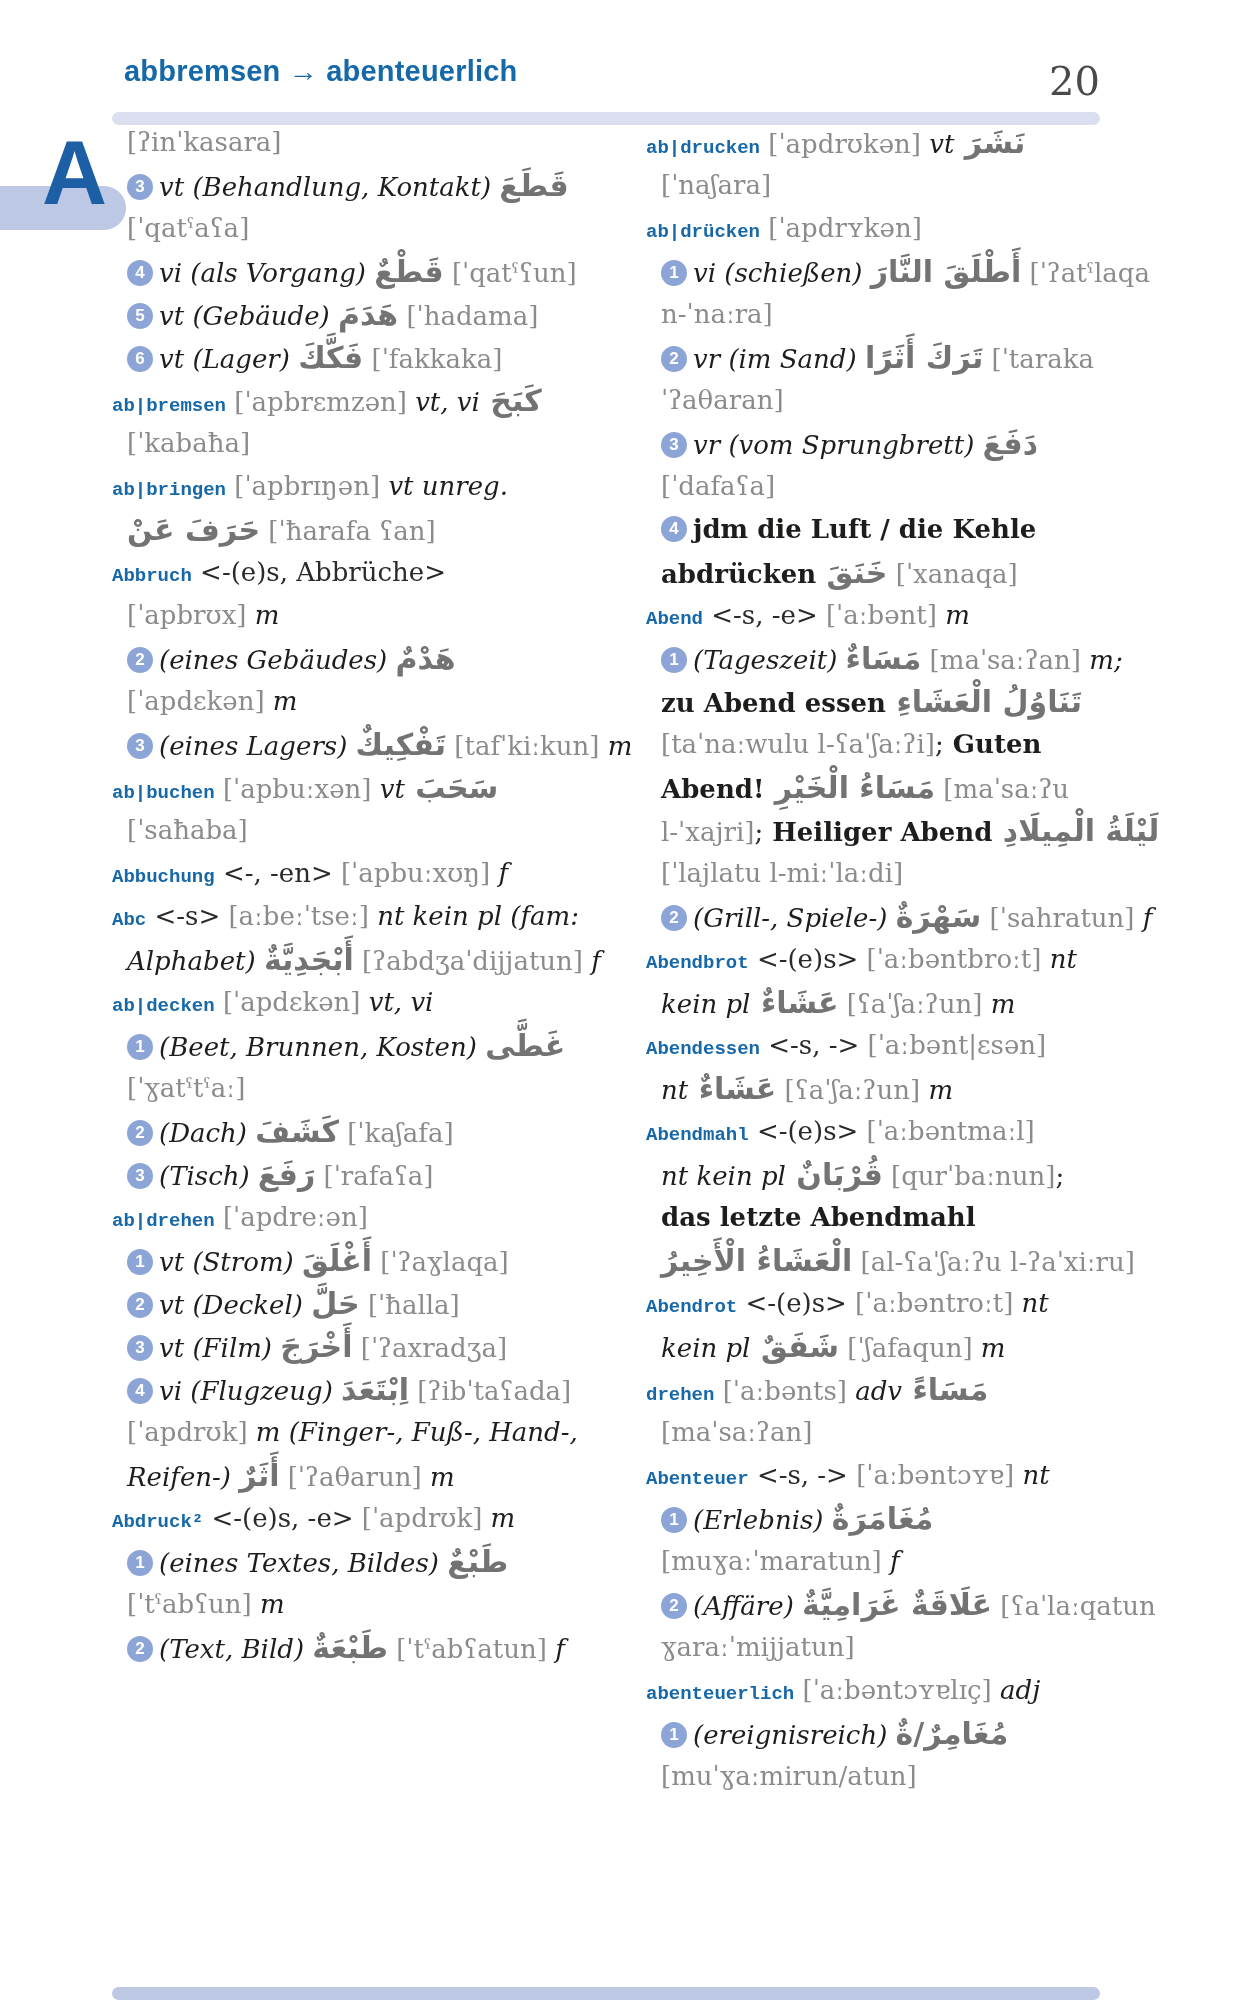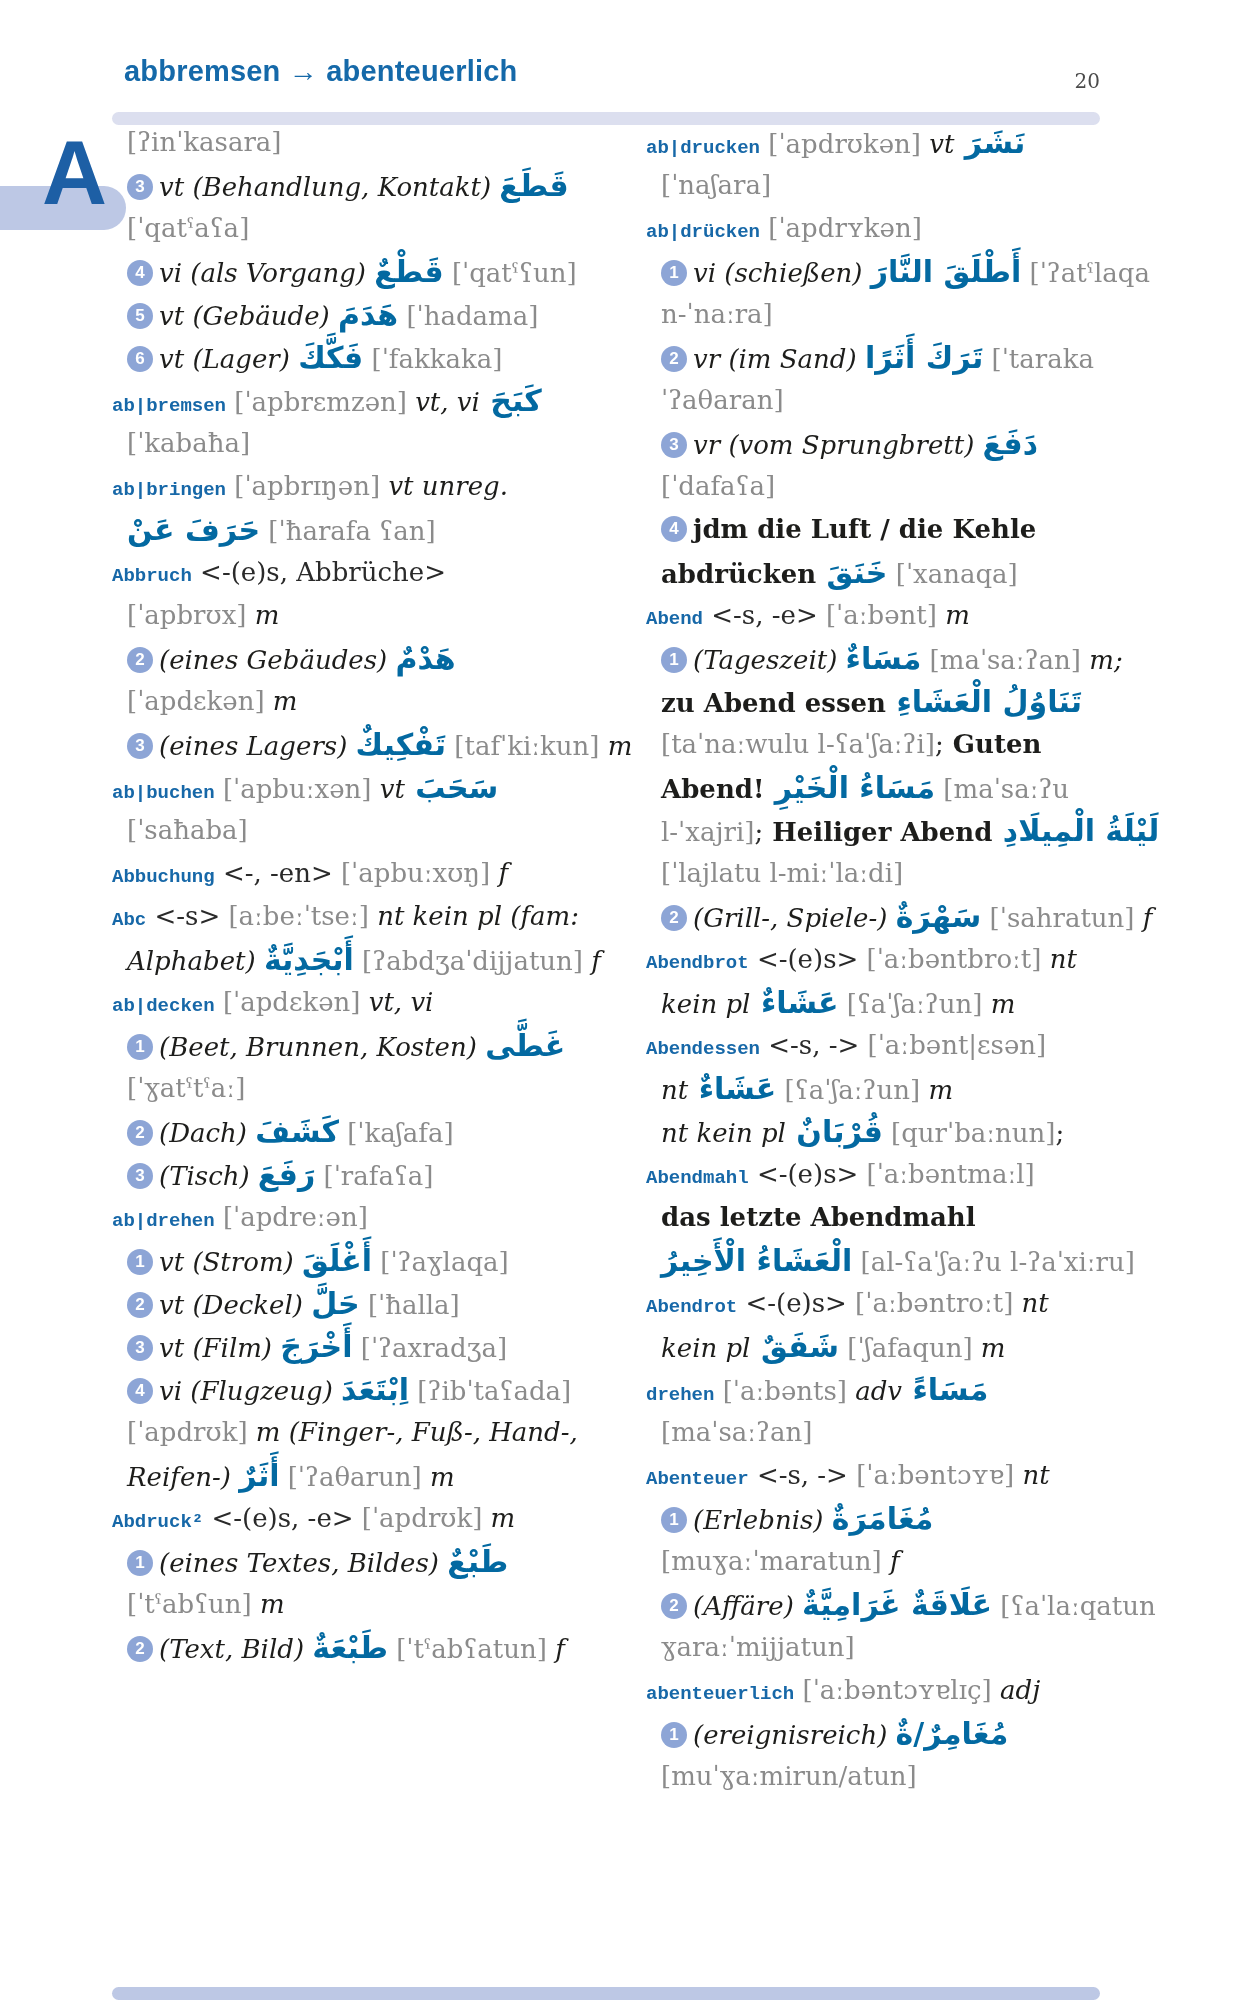--- a/index.html
+++ b/index.html
@@ -9,21 +9,21 @@
     overflow:hidden;
   }
   
   .page-title{
     position:absolute;left:124px;top:55px;
     font-family:"Liberation Sans","DejaVu Sans",sans-serif;
     font-weight:bold;font-size:29px;color:#1569a9;letter-spacing:.2px;
   }
   .page-number{
     position:absolute;right:141px;top:58px;width:100px;text-align:right;
-    font-family:"DejaVu Serif",serif;font-size:20px;color:#4a4a4a;margin-top:11px;
+    font-family:"DejaVu Serif",serif;font-size:40px;color:#4a4a4a;
   }
   .header-bar{
     position:absolute;left:112px;top:112px;width:988px;height:13px;
     background:#dcdfef;border-radius:7px;
   }
   .footer-bar{
     position:absolute;left:112px;top:1987px;width:988px;height:13px;
     background:#bdc8e5;border-radius:7px;
   }
   
@@ -47,21 +47,21 @@
     font-family:Liberation Mono, monospace;
     font-weight:bold;font-size:19px;color:#1768a8;
   }
   .seg-ipa{font-size:26px;color:#8b8b8b;}
   .seg-it{font-size:26px;font-style:italic;color:#1d1d1b;}
   .seg-gram{font-size:26px;color:#2a2a2a;}
   .seg-t{font-size:26px;color:#2a2a2a;}
   .seg-b{font-size:26px;font-weight:bold;color:#1d1d1b;font-family:"DejaVu Serif",serif;}
   .seg-ar{
     font-family:"DejaVu Sans",sans-serif;
-    font-weight:bold;font-size:30px;color:#0369a1;
+    font-weight:bold;font-size:30px;color:#737373;
   }
   .seg-num{
     display:inline-block;width:26px;height:26px;border-radius:50%;
     background:#8da5d6;color:#ffffff;text-align:center;
     font-family:"Liberation Sans","DejaVu Sans",sans-serif;
     font-weight:bold;font-size:17px;line-height:26px;
     transform:translateY(-4px);margin-right:6px;
   }
 </style>
 </head>
@@ -129,22 +129,22 @@
     <div class="line ind"><span class="seg-b">zu Abend essen</span><span class="seg-ar"> تَنَاوُلُ الْعَشَاءِ</span></div>
     <div class="line ind"><span class="seg-ipa">[taˈnaːwulu l-ʕaˈʃaːʔi]</span><span class="seg-t">;</span><span class="seg-b"> Guten</span></div>
     <div class="line ind"><span class="seg-b">Abend!</span><span class="seg-ar"> مَسَاءُ الْخَيْرِ</span><span class="seg-ipa"> [maˈsaːʔu</span></div>
     <div class="line ind"><span class="seg-ipa">l-ˈxajri]</span><span class="seg-t">;</span><span class="seg-b"> Heiliger Abend</span><span class="seg-ar"> لَيْلَةُ الْمِيلَادِ</span></div>
     <div class="line ind"><span class="seg-ipa">[ˈlajlatu l-miːˈlaːdi]</span></div>
     <div class="line ind"><span class="seg-num">2</span><span class="seg-it">(Grill-, Spiele-) </span><span class="seg-ar">سَهْرَةٌ</span><span class="seg-ipa"> [ˈsahratun]</span><span class="seg-it"> f</span></div>
     <div class="line"><span class="seg-hw">Abendbrot</span><span class="seg-gram"> &lt;-(e)s&gt;</span><span class="seg-ipa"> [ˈaːbəntbroːt]</span><span class="seg-it"> nt</span></div>
     <div class="line ind"><span class="seg-it">kein pl</span><span class="seg-ar"> عَشَاءٌ</span><span class="seg-ipa"> [ʕaˈʃaːʔun]</span><span class="seg-it"> m</span></div>
     <div class="line"><span class="seg-hw">Abendessen</span><span class="seg-gram"> &lt;-s, -&gt;</span><span class="seg-ipa"> [ˈaːbənt|ɛsən]</span></div>
     <div class="line ind"><span class="seg-it">nt</span><span class="seg-ar"> عَشَاءٌ</span><span class="seg-ipa"> [ʕaˈʃaːʔun]</span><span class="seg-it"> m</span></div>
+    <div class="line"><span class="seg-hw">Abendmahl</span><span class="seg-gram"> &lt;-(e)s&gt;</span><span class="seg-ipa"> [ˈaːbəntmaːl]</span></div>
     <div class="line ind"><span class="seg-it">nt kein pl</span><span class="seg-ar"> قُرْبَانٌ</span><span class="seg-ipa"> [qurˈbaːnun]</span><span class="seg-t">;</span></div>
-    <div class="line"><span class="seg-hw">Abendmahl</span><span class="seg-gram"> &lt;-(e)s&gt;</span><span class="seg-ipa"> [ˈaːbəntmaːl]</span></div>
     <div class="line ind"><span class="seg-b">das letzte Abendmahl</span></div>
     <div class="line ind"><span class="seg-ar">الْعَشَاءُ الْأَخِيرُ</span><span class="seg-ipa"> [al-ʕaˈʃaːʔu l-ʔaˈxiːru]</span></div>
     <div class="line"><span class="seg-hw">Abendrot</span><span class="seg-gram"> &lt;-(e)s&gt;</span><span class="seg-ipa"> [ˈaːbəntroːt]</span><span class="seg-it"> nt</span></div>
     <div class="line ind"><span class="seg-it">kein pl</span><span class="seg-ar"> شَفَقٌ</span><span class="seg-ipa"> [ˈʃafaqun]</span><span class="seg-it"> m</span></div>
     <div class="line"><span class="seg-hw">drehen</span><span class="seg-ipa"> [ˈaːbənts]</span><span class="seg-it"> adv</span><span class="seg-ar"> مَسَاءً</span></div>
     <div class="line ind"><span class="seg-ipa">[maˈsaːʔan]</span></div>
     <div class="line"><span class="seg-hw">Abenteuer</span><span class="seg-gram"> &lt;-s, -&gt;</span><span class="seg-ipa"> [ˈaːbəntɔʏɐ]</span><span class="seg-it"> nt</span></div>
     <div class="line ind"><span class="seg-num">1</span><span class="seg-it">(Erlebnis) </span><span class="seg-ar">مُغَامَرَةٌ</span></div>
     <div class="line ind"><span class="seg-ipa">[muɣaːˈmaratun]</span><span class="seg-it"> f</span></div>
     <div class="line ind"><span class="seg-num">2</span><span class="seg-it">(Affäre) </span><span class="seg-ar">عَلَاقَةٌ غَرَامِيَّةٌ</span><span class="seg-ipa"> [ʕaˈlaːqatun</span></div>

